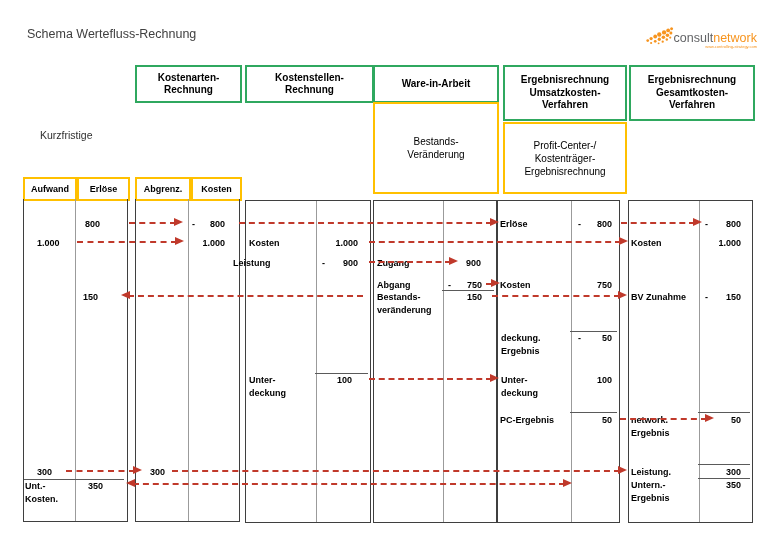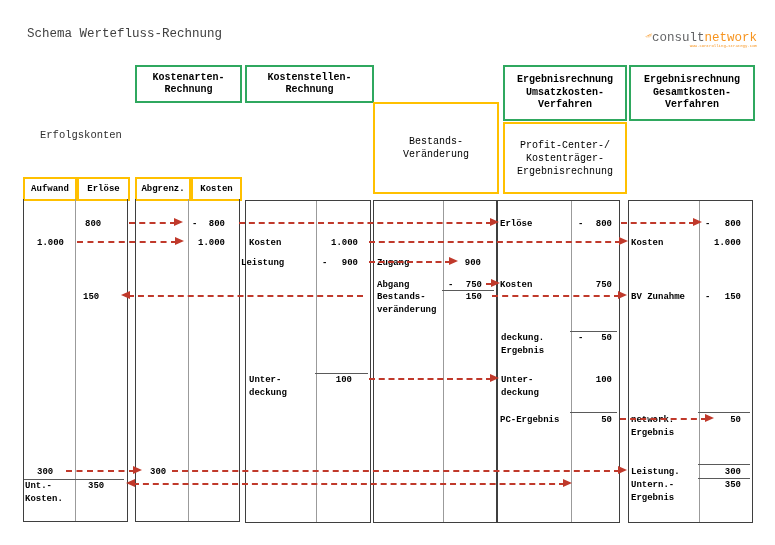--- a/index.html
+++ b/index.html
@@ -1,17 +1,17 @@
 <!DOCTYPE html>
 <html style="--yellow: #FFC000; --green: #2FA85F; --red: #C0392B; --border: #3f3f3f; --divider: #9b9b9b;"><head>
 <meta charset="utf-8">
 <style>
   html,body{margin:0;padding:0;background:#fff;}
   #slide{position:relative;width:775px;height:545px;background:#fff;overflow:hidden;
-         font-family:Liberation Mono, monospace;color:#000;}
+         font-family:Liberation Sans, sans-serif;color:#000;}
   #page-title{position:absolute;left:27px;top:27px;font-size:12.5px;color:#404040;}
   #erfolgskonten{position:absolute;left:40px;top:129px;font-size:10.5px;color:#303030;}
 
   
   #logo{position:absolute;left:645px;top:22px;width:112px;display:flex;align-items:flex-end;justify-content:center;}
   #logo .ltxt{line-height:12px;}
   #logo .l1{font-size:12.5px;letter-spacing:0;}
   #logo .dark{color:#636466;}
   #logo .orange{color:#f7941e;}
   #logo .l2{font-size:4px;color:#f7941e;text-align:right;line-height:5px;}
@@ -69,29 +69,32 @@
           <circle cx="32" cy="19.5" r="1.8"></circle>
         <circle cx="37" cy="16.5" r="1.6"></circle>
       </g>
     </svg>
     <div class="ltxt">
       <div class="l1"><span class="dark">consult</span><span class="orange">network</span></div>
       <div class="l2">www.controlling-strategy.com</div>
     </div>
   </div>
 
-  <div id="erfolgskonten">Erfolgskonten</div>
+  <div id="erfolgskonten">Kurzfristige</div>
 
     <div class="hbox green" style="left: 135px; top: 65px; width: 103px; height: 34px;">
       <div>Kostenarten-</div>
       <div>Rechnung</div>
     </div>
     <div class="hbox green" style="left: 245px; top: 65px; width: 125px; height: 34px;">
       <div>Kostenstellen-</div>
       <div>Rechnung</div>
+    </div>
+    <div class="hbox green" style="left: 373px; top: 65px; width: 122px; height: 34px;">
+      <div>Ware-in-Arbeit</div>
     </div>
     <div class="hbox green" style="left: 503px; top: 65px; width: 120px; height: 52px;">
       <div>Ergebnisrechnung</div>
       <div>Umsatzkosten-</div>
       <div>Verfahren</div>
     </div>
     <div class="hbox green" style="left: 629px; top: 65px; width: 122px; height: 52px;">
       <div>Ergebnisrechnung</div>
       <div>Gesamtkosten-</div>
       <div>Verfahren</div>
@@ -135,21 +138,21 @@
     <div class="cell" style="left: 25px; top: 493px;">Kosten.</div>
     <div class="cell" style="left: 88px; top: 480px;">350</div>
     <div class="cell neg" style="left: 192px; top: 218px; width: 33px;">
       <span>-</span>
       <span>800</span>
     </div>
     <div class="cell r" style="left: 192px; top: 237px; width: 33px;">1.000</div>
     <div class="cell" style="left: 150px; top: 466px;">300</div>
     <div class="cell" style="left: 249px; top: 237px;">Kosten</div>
     <div class="cell r" style="left: 320px; top: 237px; width: 38px;">1.000</div>
-    <div class="cell" style="left: 241px; top: 257px;">Leistung</div>
+    <div class="cell" style="left: 233px; top: 257px;">Leistung</div>
     <div class="cell neg" style="left: 322px; top: 257px; width: 36px;">
       <span>-</span>
       <span>900</span>
     </div>
     <div class="cell" style="left: 249px; top: 374px;">Unter-</div>
     <div class="cell" style="left: 249px; top: 387px;">deckung</div>
     <div class="cell r" style="left: 322px; top: 374px; width: 30px;">100</div>
     <div class="cell" style="left: 377px; top: 257px; text-align: center;">Zugang</div>
     <div class="cell r" style="left: 448px; top: 257px; width: 33px;">900</div>
     <div class="cell" style="left: 377px; top: 279px;">Abgang</div>

